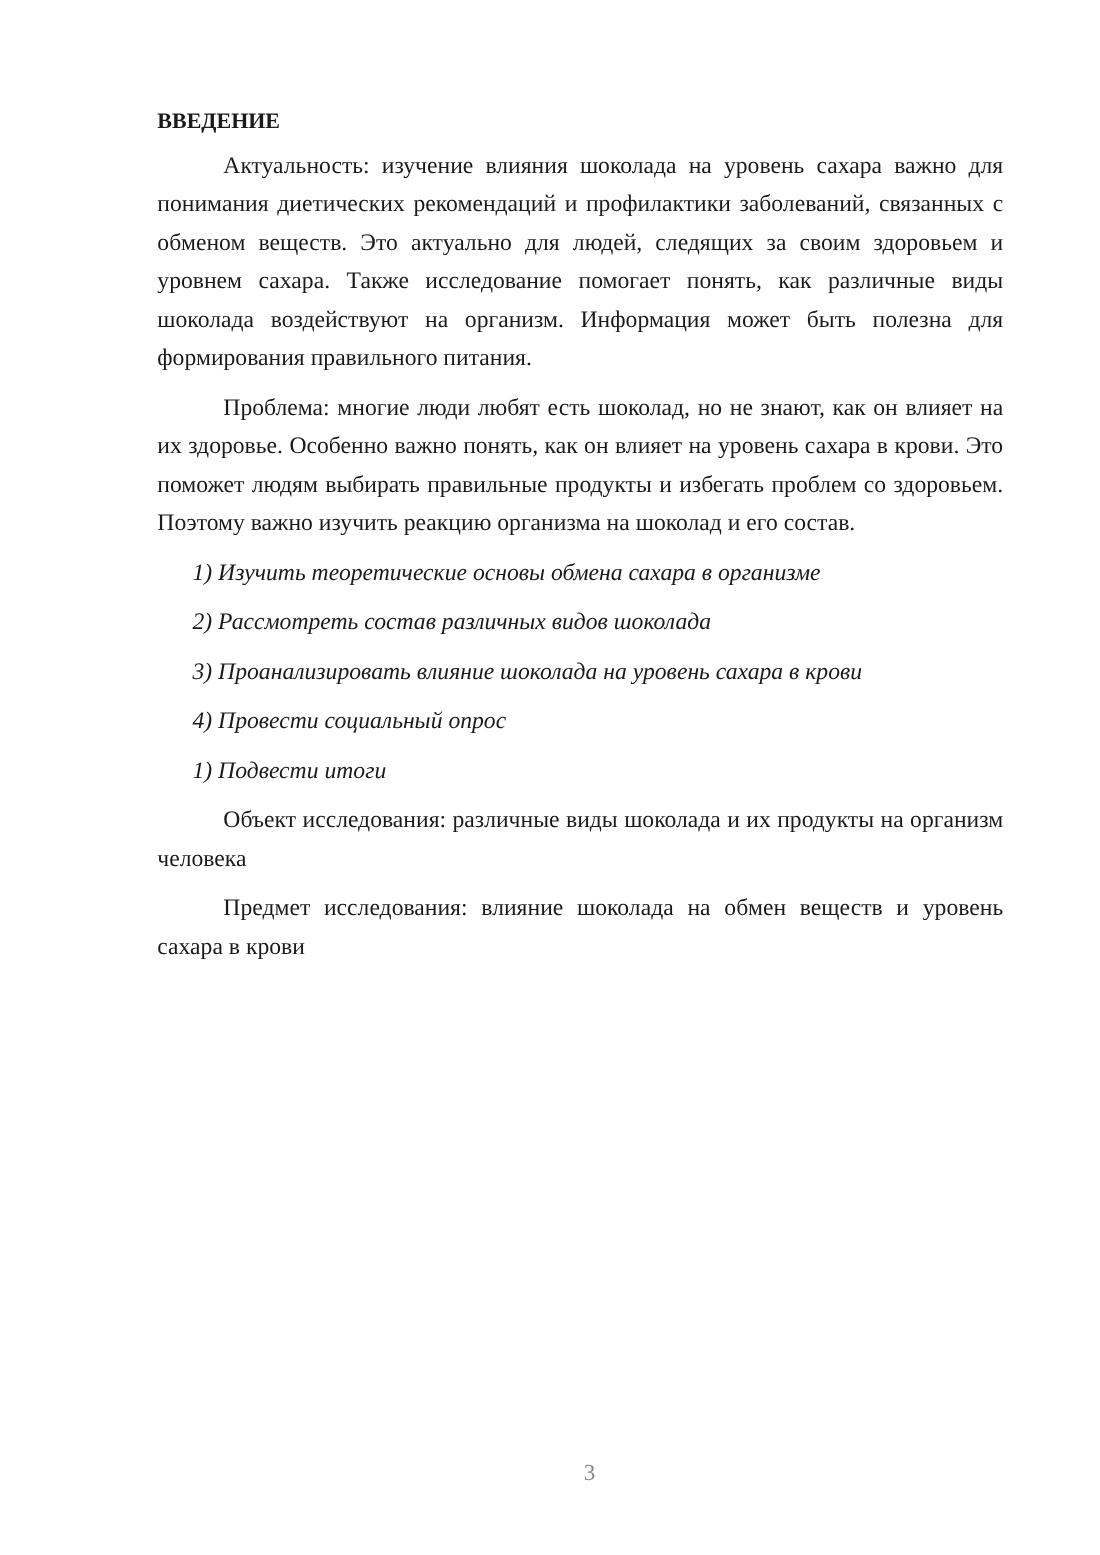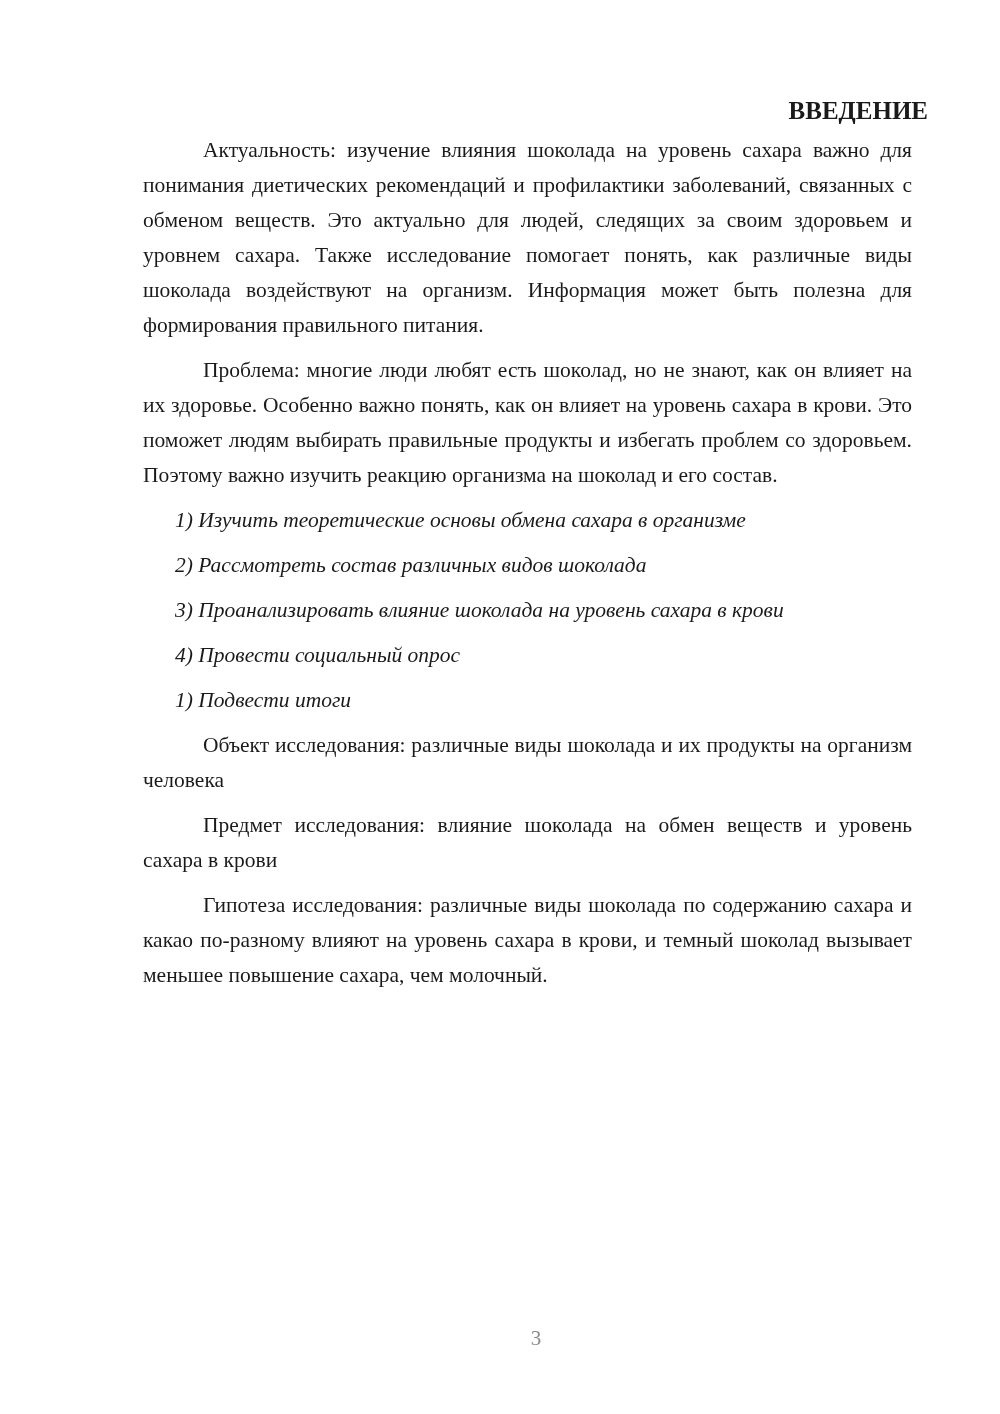--- a/index.html
+++ b/index.html
@@ -2,21 +2,21 @@
 <html><head>
 <meta charset="utf-8">
 <style>
   html, body { margin: 0; padding: 0; background: #ffffff; }
   body { width: 1000px; height: 1414px; position: relative; overflow: hidden; }
   .page {
     position: absolute; left: 143px; top: 93px; width: 785px;
     font-family: "Liberation Serif", serif; font-size: 21.5px; color: #1a1a1a;
     line-height: 35px;
   }
-  .title { text-align: right; font-weight: bold; margin: 0 0 5px 0; font-size: 25px; font-family: Liberation Serif, serif; }
+  .title { text-align: left; font-weight: bold; margin: 0 0 5px 0; font-size: 20px; font-family: Liberation Serif, serif; }
   .para { text-align: justify; text-indent: 60px; margin: 0 16px 10px 0; }
   .plain { text-indent: 60px; margin: 0 0 10px 0; }
   .list { list-style: none; padding: 0; margin: 0 0 2px 0; }
   .list li { padding-left: 32px; margin: 0 0 10px 0; font-style: italic; }
   .page-number {
     position: absolute; left: 0; width: 1072px; top: 1326px; text-align: center;
     font-family: "Liberation Serif", serif; font-size: 21px; color: #8a8a8a;
   }
 </style>
 </head>
@@ -32,17 +32,16 @@
   <ul class="list">
     <li>1) Изучить теоретические основы обмена сахара в организме</li>
     <li>2) Рассмотреть состав различных видов шоколада</li>
     <li>3) Проанализировать влияние шоколада на уровень сахара в крови</li>
     <li>4) Провести социальный опрос</li>
     <li>1) Подвести итоги</li>
   </ul>
 
   <p class="para">Объект исследования: различные виды шоколада и их продукты на организм человека</p>
   <p class="para">Предмет исследования: влияние шоколада на обмен веществ и уровень сахара в крови</p>
-  <p class="para">Гипотеза исследования: различные виды шоколада по содержанию сахара и какао по-разному влияют на уровень сахара в крови, и темный шоколад вызывает меньшее повышение сахара, чем молочный.</p>
 
 </div>
 
 <div class="page-number">3</div>
 
 </body></html>

